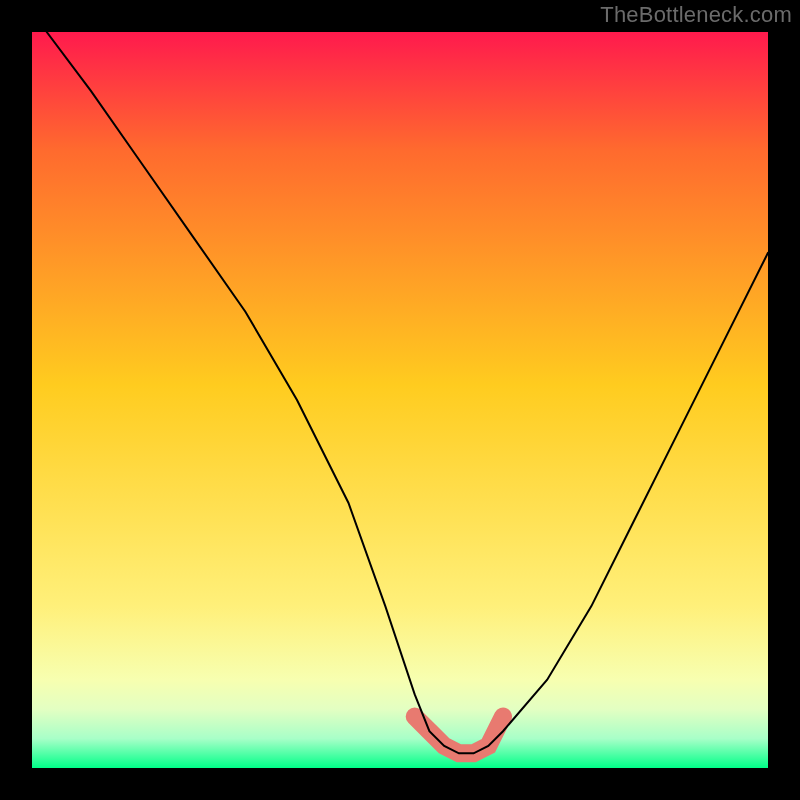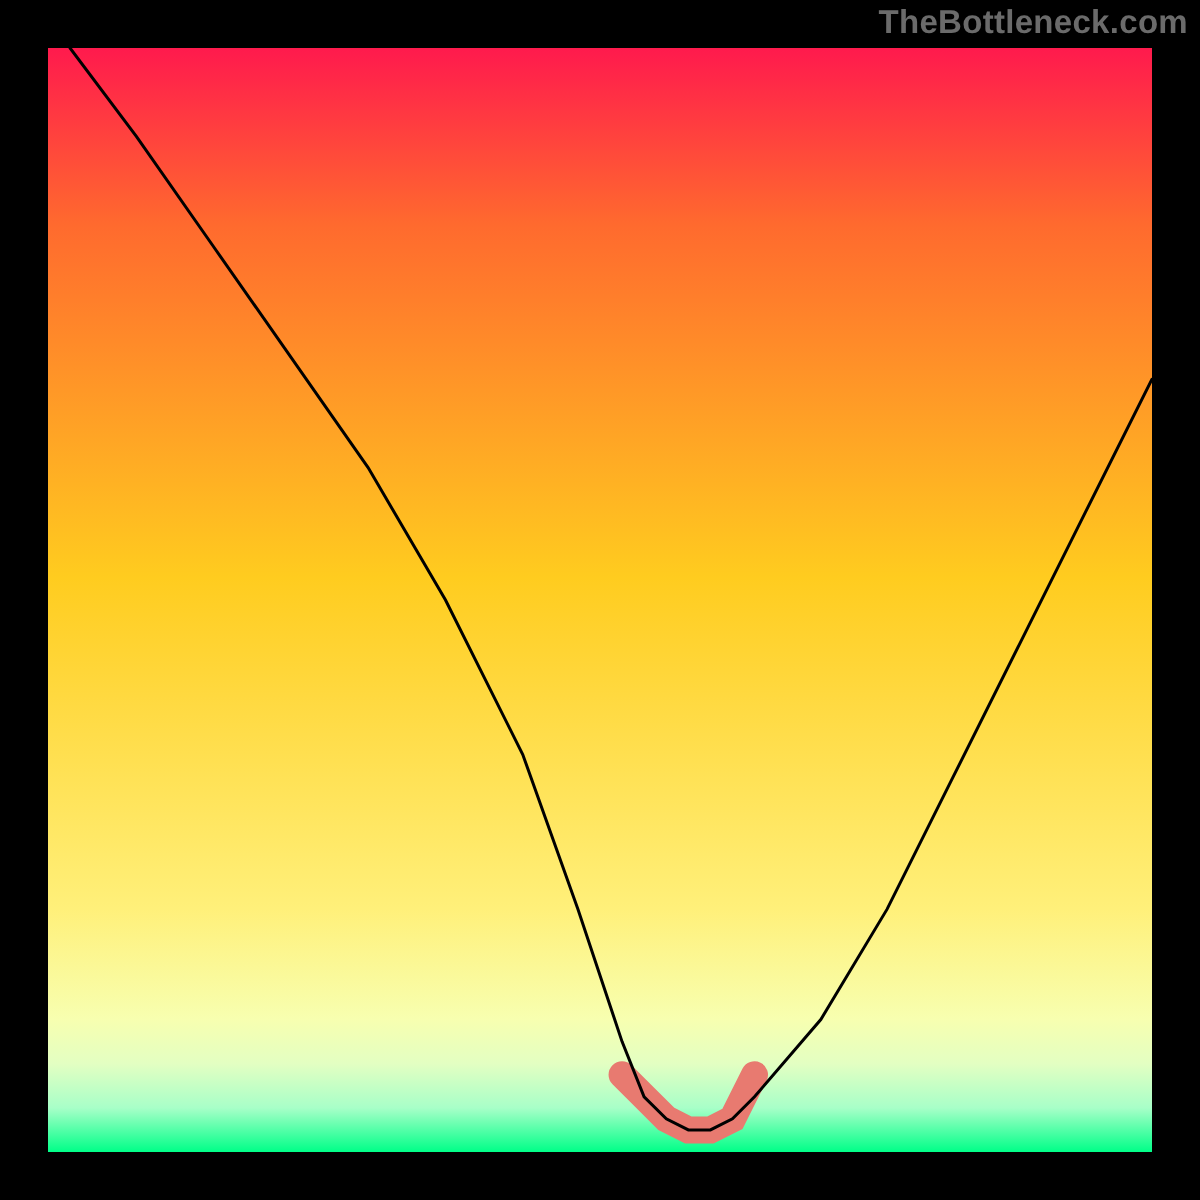--- a/index.html
+++ b/index.html
@@ -15,21 +15,21 @@
     width: 800px;
     height: 800px;
     background: #000;
   }
   .watermark {
     position: absolute;
     top: 2px;
     right: 8px;
     color: #6b6b6b;
     font-size: 22px;
-    font-weight: 700;
+    font-weight: 400;
     letter-spacing: 0.2px;
     z-index: 5;
   }
   .plot-area {
     position: absolute;
     left: 32px;
     top: 32px;
     width: 736px;
     height: 736px;
     overflow: hidden;

